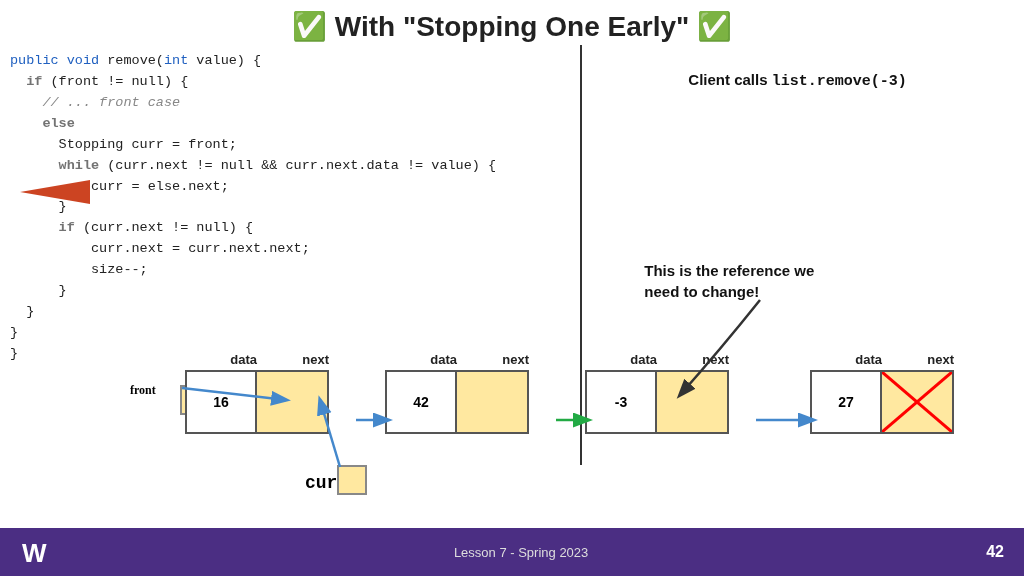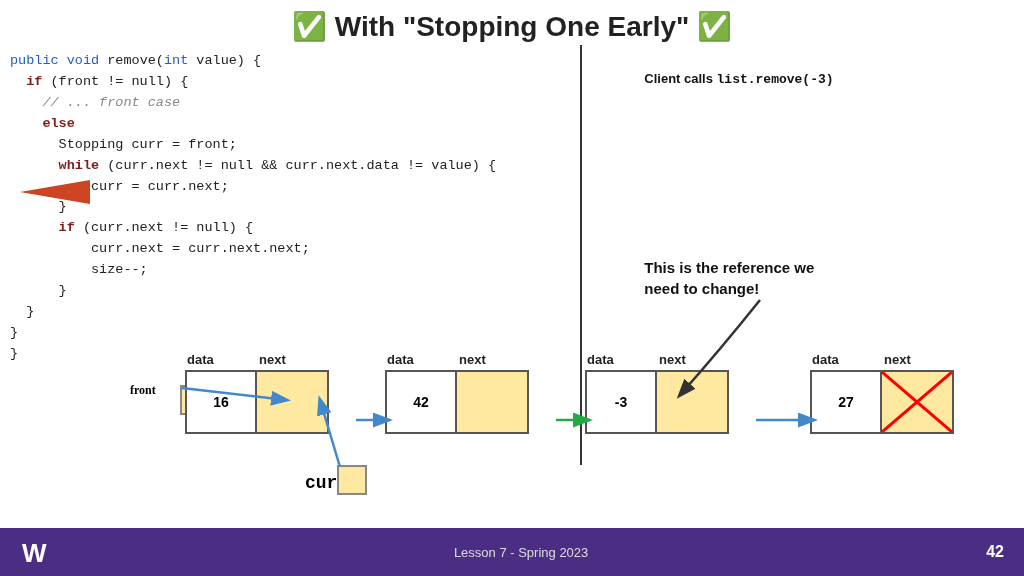--- a/index.html
+++ b/index.html
@@ -36,21 +36,21 @@
       font-family: 'Courier New', Courier, monospace;
       font-size: 13.5px;
       line-height: 1.55;
       position: relative;
     }
 
     .code-line {
       white-space: pre;
       display: block;
     }
-    .kw { color: #7f1d1d; font-weight: bold; }
+    .kw { color: #737373; font-weight: bold; }
     .cm { color: #888; font-style: italic; }
     .kw2 { color: #2060c0; }
     .plain { color: #222; }
 
     
     #info-panel {
       width: 440px;
       padding: 10px 20px;
       display: flex;
       flex-direction: column;
@@ -60,24 +60,25 @@
     #divider-line {
       position: absolute;
       left: 580px;
       top: 45px;
       width: 2px;
       height: 420px;
       background: #333;
     }
 
     .client-call {
-      font-size: 13px;
+      font-size: 15px;
       font-weight: bold;
       margin-top: 10px;
       color: #111;
+      margin-left: 44px;
     }
     .client-call code {
       font-family: 'Courier New', monospace;
       font-weight: bold;
     }
 
     .ref-note {
       margin-top: 160px;
       font-size: 15px;
       font-weight: bold;
@@ -118,21 +119,21 @@
       justify-content: center;
       font-weight: bold;
       font-size: 14px;
     }
 
     .cell-label {
       position: absolute;
       top: -20px;
       font-size: 13px;
       font-weight: bold;
-      text-align: left;
+      text-align: right;
       color: #222;
     }
 
     .data-cell {
       width: 70px;
       height: 60px;
       border-right: 2px solid #555;
       background: #fff;
     }
 
@@ -231,21 +232,21 @@
 <div id="main">
 
   <div id="code-panel">
 
     <span class="code-line plain"><span class="kw2">public</span> <span class="kw2">void</span> remove(<span class="kw2">int</span> value) {</span>
     <span class="code-line plain">  <span class="kw">if</span> (front != null) {</span>
     <span class="code-line cm">    // ... front case</span>
     <span class="code-line">    <span class="kw">else</span></span>
     <span class="code-line plain">      Stopping curr = front;</span>
     <span class="code-line plain">      <span class="kw">while</span> (curr.next != null &amp;&amp; curr.next.data != value) {</span>
-    <span class="code-line plain">          curr = curr.next;</span>
+    <span class="code-line plain">          curr = else.next;</span>
     <span class="code-line plain">      }</span>
     <span class="code-line plain">      <span class="kw">if</span> (curr.next != null) {</span>
     <span class="code-line plain">          curr.next = curr.next.next;</span>
     <span class="code-line plain">          size--;</span>
     <span class="code-line plain">      }</span>
     <span class="code-line plain">  }</span>
     <span class="code-line plain">}</span>
     <span class="code-line plain">}</span>
   </div>
 

